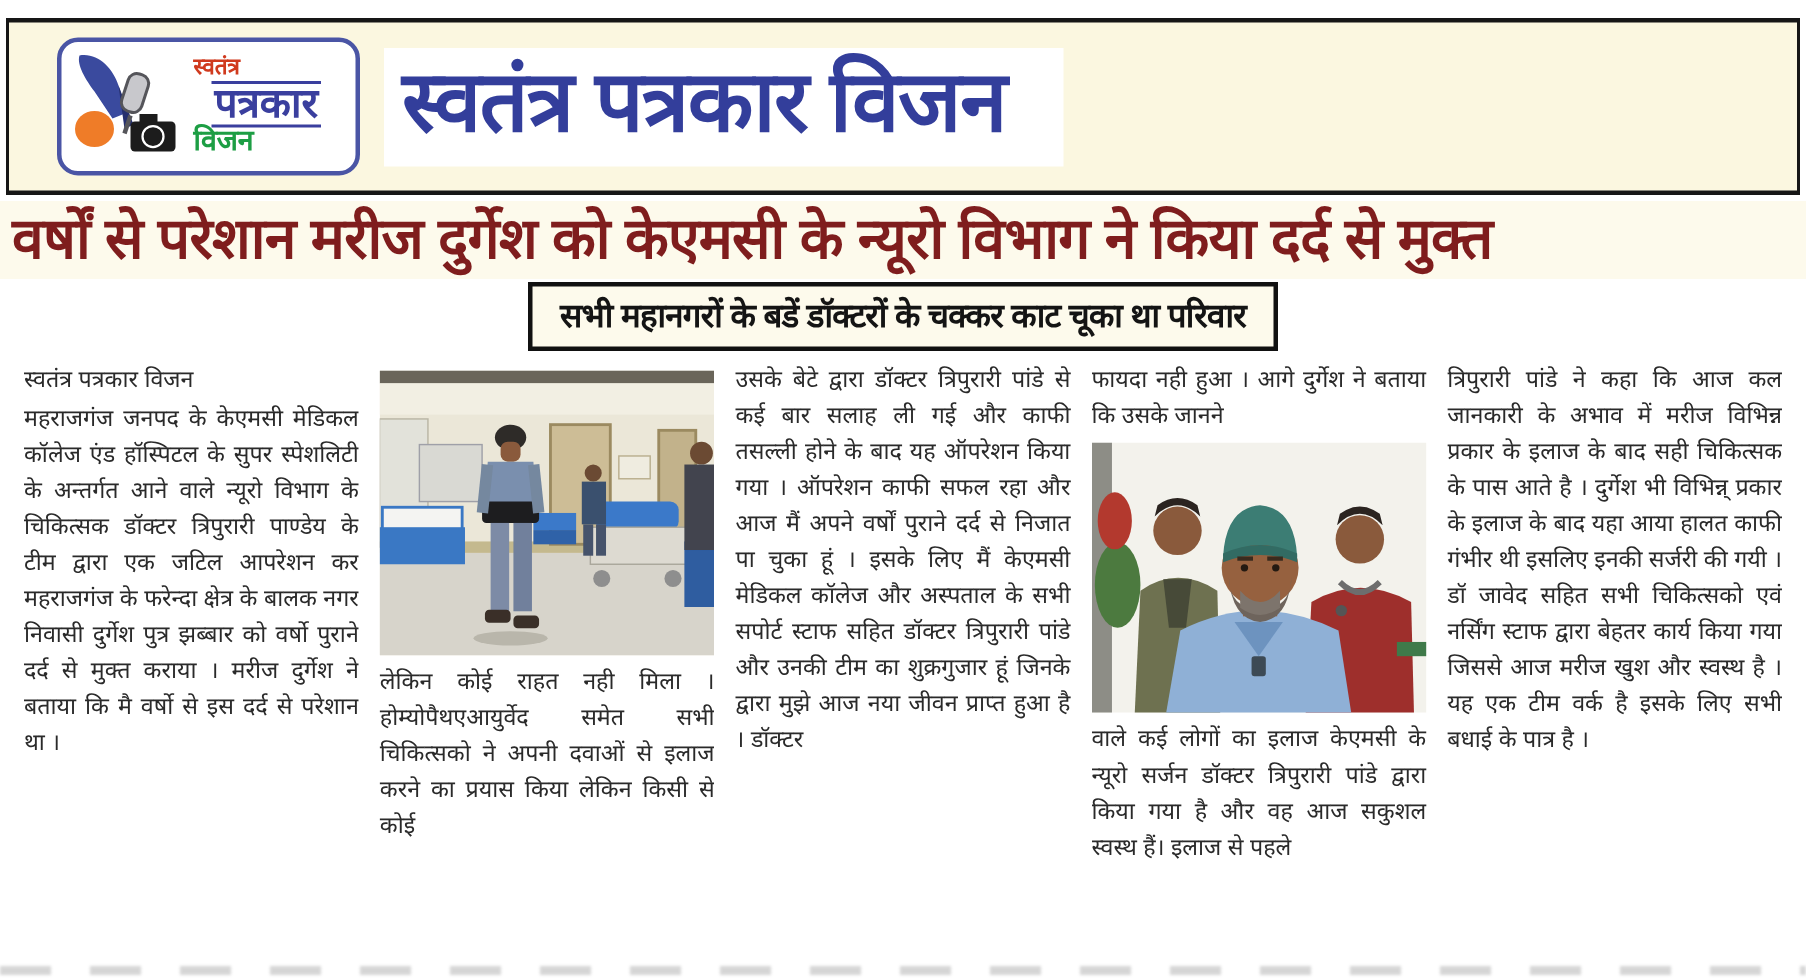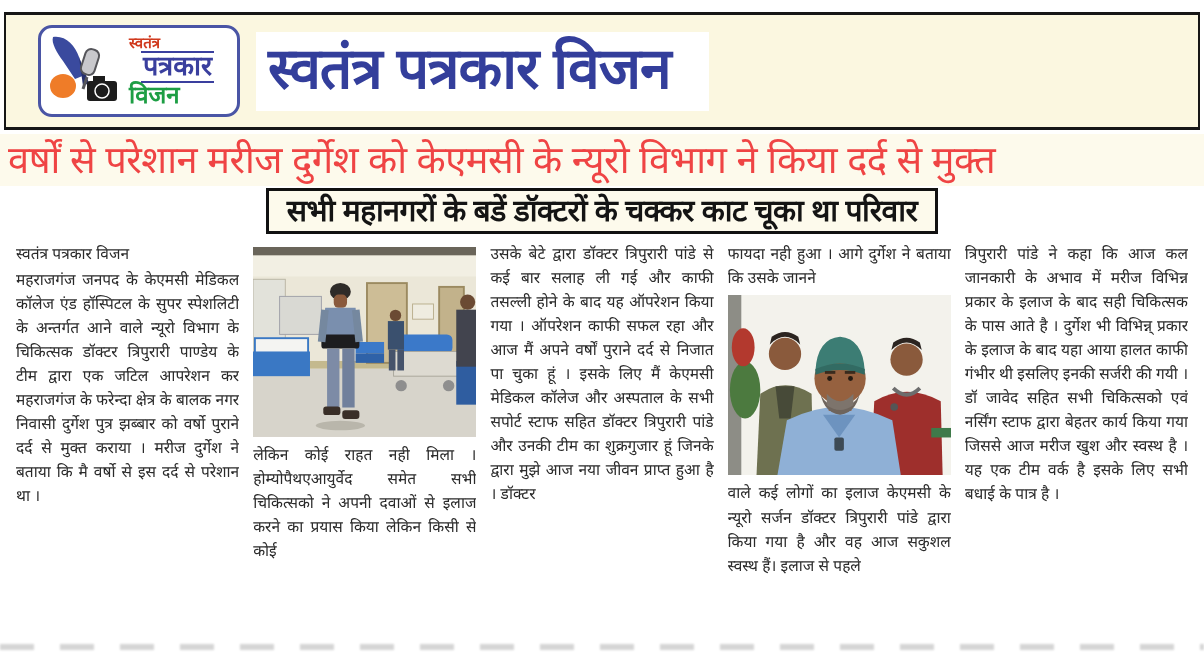--- a/index.html
+++ b/index.html
@@ -17,36 +17,36 @@
   }
   .logo-box{
     width:202px;height:92px;margin-left:32px;background:#ffffff;
     border:3px solid #4a55a5;border-radius:14px;
     display:flex;align-items:center;box-sizing:border-box;flex:0 0 auto;
   }
   .logo-art{width:84px;height:80px;margin-left:4px;flex:0 0 auto;}
   .logo-words{flex:1;text-align:left;line-height:1.02;padding-right:6px;font-weight:bold;}
   .logo-w1{color:#d03a1e;font-size:15px;}
   .logo-w2{color:#3a3f9e;font-size:27px;border-top:2px solid #3a3f9e;border-bottom:2px solid #3a3f9e;display:inline-block;padding:0 2px;margin-left:12px;}
-  .logo-w3{color:#1d9e44;font-size:24px;}
+  .logo-w3{color:#1d9e44;font-size:19px;}
   .masthead-title{
     margin-left:16px;background:#ffffff;color:#333e9b;
     font-size:57px;font-weight:bold;letter-spacing:-1px;
     padding:8px 38px 14px 12px;line-height:1.0;white-space:nowrap;
   }
   
   .headline{
     position:absolute;top:134px;left:0;right:0;height:52px;
-    background:#fdfaec;color:#ef4444;font-weight:normal;font-size:38px;
+    background:#fdfaec;color:#7f1d1d;font-weight:bold;font-size:38px;
     line-height:52px;padding-left:8px;white-space:nowrap;letter-spacing:-0.5px;
   }
   .subheadline-wrap{position:absolute;top:188px;left:0;right:0;text-align:center;}
   .subheadline{
     display:inline-block;background:#fdfaec;border:3px solid #111111;
-    color:#141414;font-weight:bold;font-size:30px;line-height:40px;
+    color:#141414;font-weight:bold;font-size:22px;line-height:40px;
     padding:0 18px;letter-spacing:-0.5px;max-width:1050px;white-space:nowrap;
   }
   
   .article{
     position:absolute;top:242px;left:0;right:0;bottom:14px;
     padding:0 16px;display:flex;gap:14px;box-sizing:border-box;
   }
   .col{flex:1;min-width:0;color:#2a2a2a;font-size:15.5px;line-height:1.55;overflow:hidden;}
   .col p{margin:0 0 2px 0;text-align:justify;}
   .col p.byline{text-align:left;}

